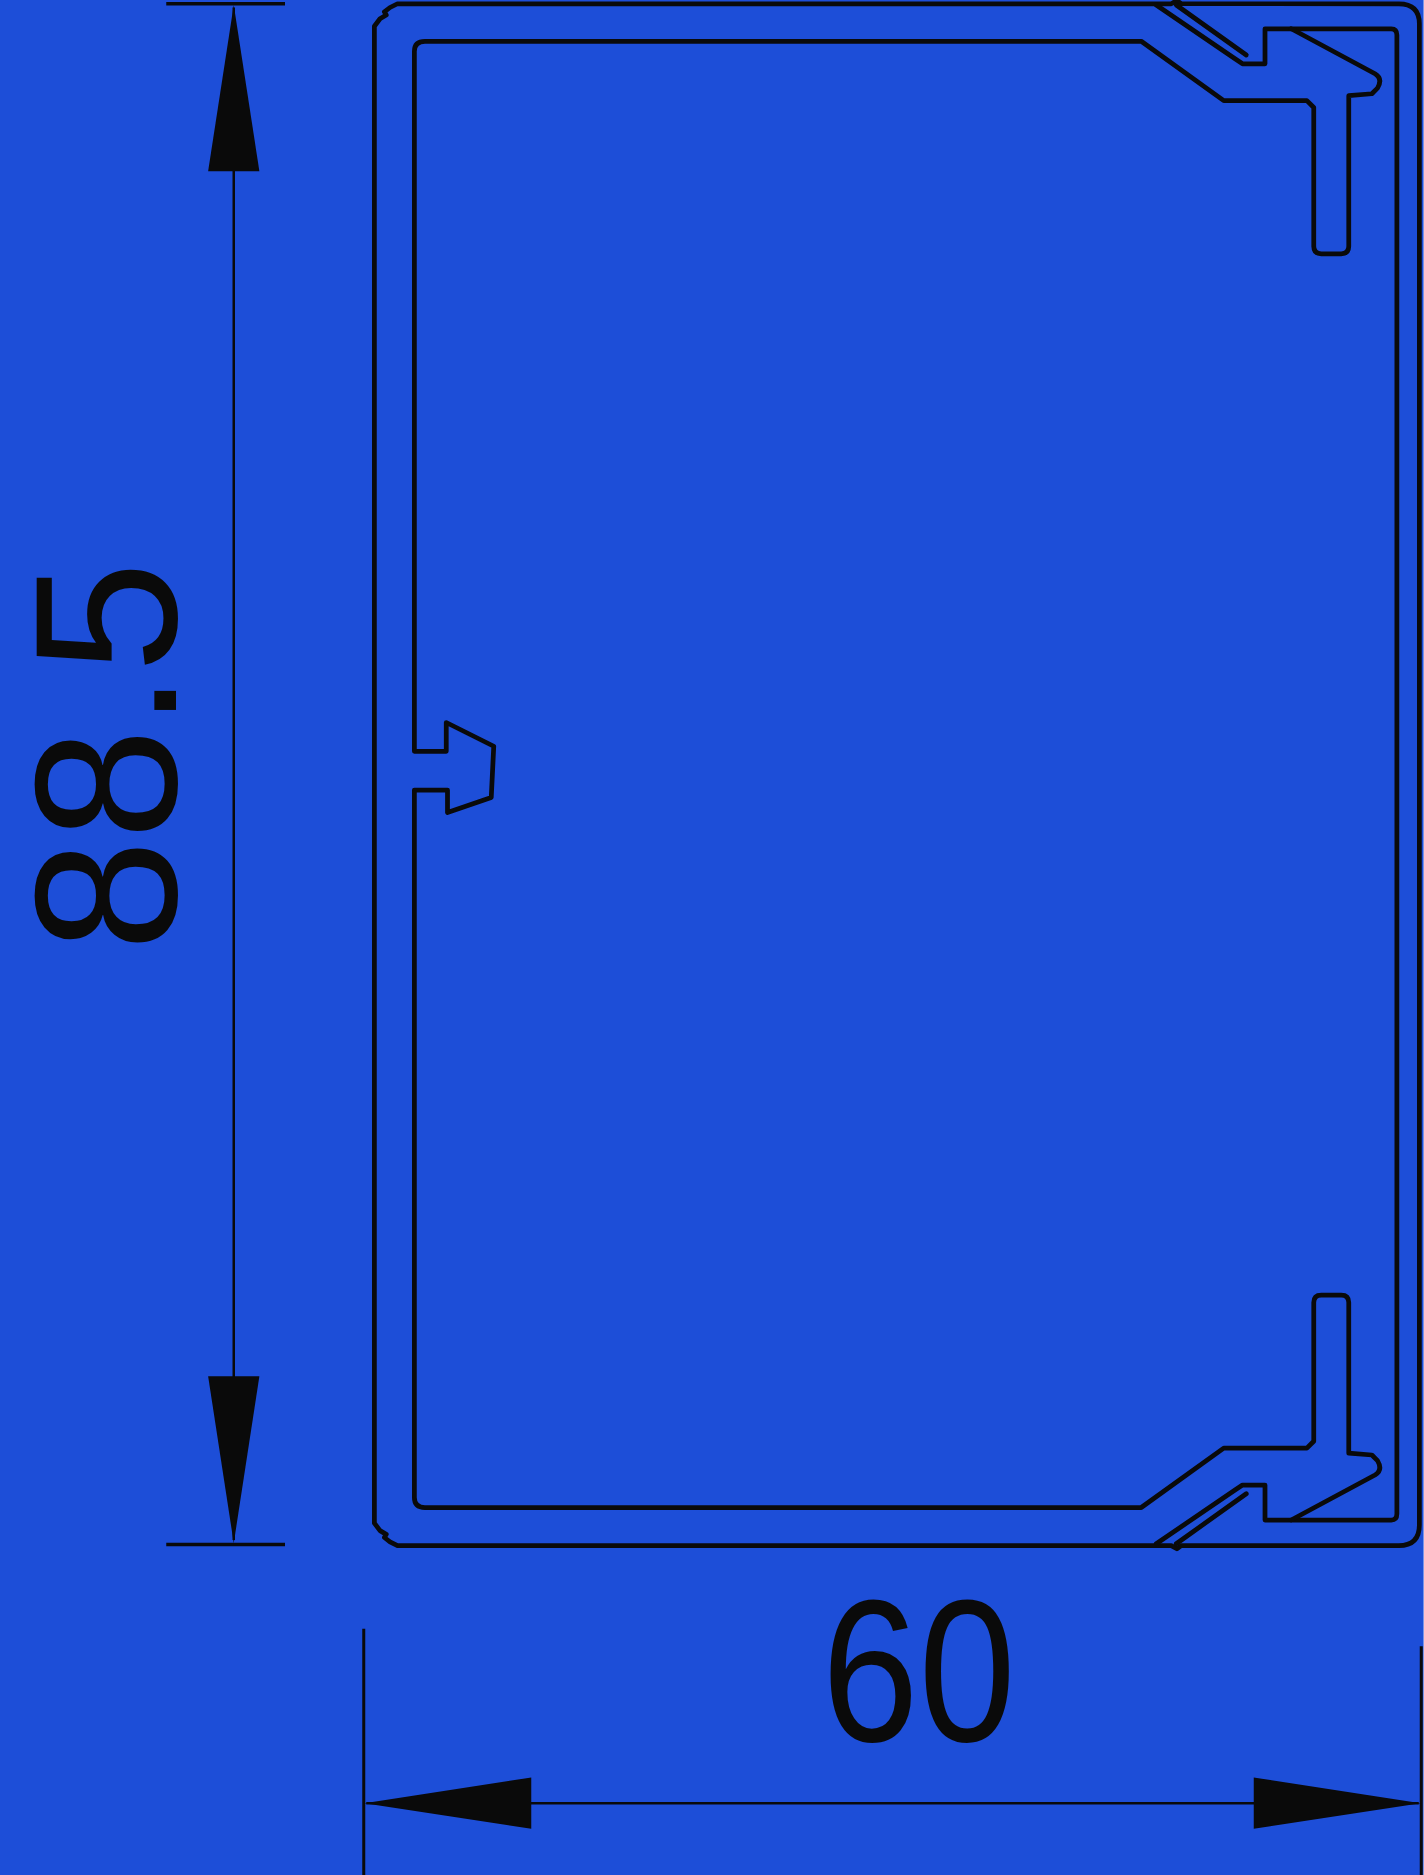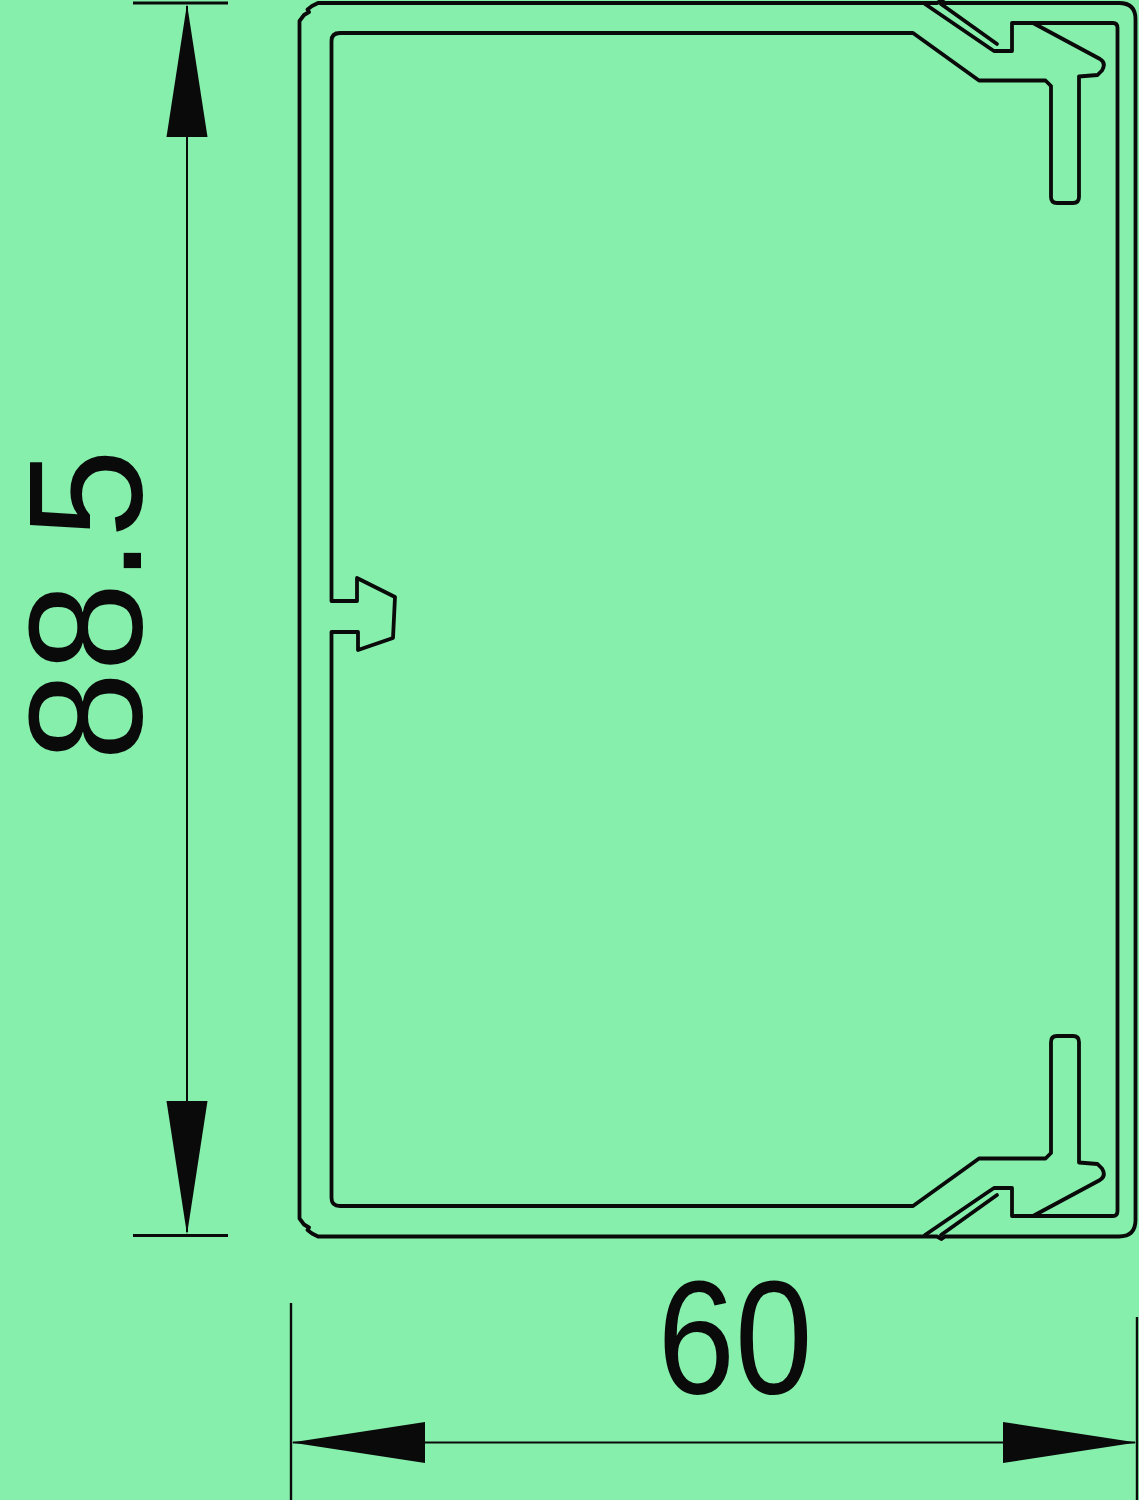--- a/index.html
+++ b/index.html
@@ -4,21 +4,21 @@
 <style>
   html, body {
     margin: 0;
     padding: 0;
     background: #ffffff;
   }
   .canvas {
     position: relative;
     width: 1139px;
     height: 1500px;
-    background: #86efac;
+    background: #1d4ed8;
     overflow: hidden;
     font-family: "Liberation Sans", sans-serif;
   }
   svg { display: block; }
   .profile-line {
     fill: none;
     stroke: #0a0a0a;
     stroke-width: 3.8;
     stroke-linejoin: round;
     stroke-linecap: round;

